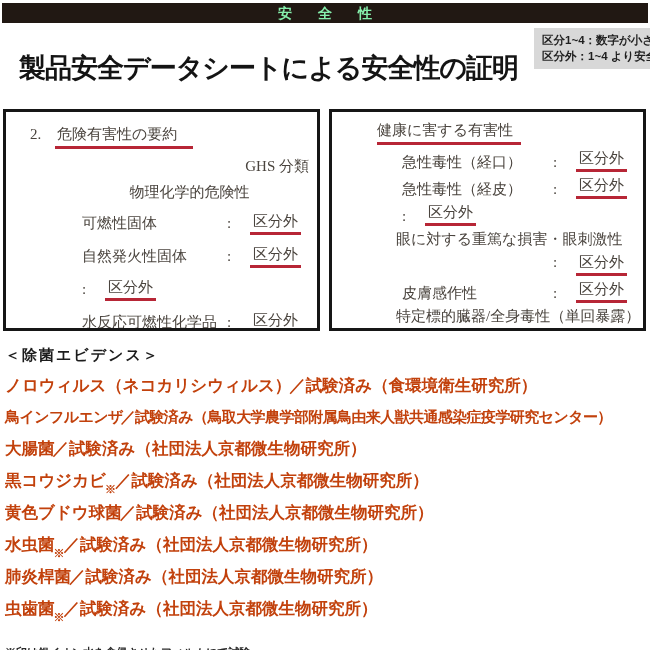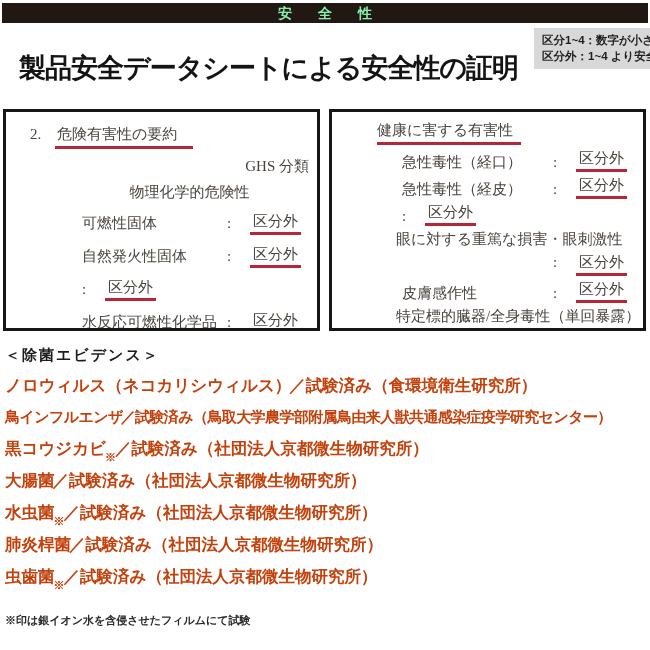--- a/index.html
+++ b/index.html
@@ -158,24 +158,27 @@
   <div class="evidence">
     <div class="ev-heading">＜除菌エビデンス＞</div>
 
     <div class="ev-item">
       <span>ノロウィルス（ネコカリシウィルス）</span><span class="mark"></span><span>／試験済み（食環境衛生研究所）</span>
     </div>
     <div class="ev-item condensed">
       <span>鳥インフルエンザ</span><span class="mark"></span><span>／試験済み（鳥取大学農学部附属鳥由来人獣共通感染症疫学研究センター）</span>
     </div>
     <div class="ev-item">
+      <span>大腸菌</span><span class="mark"></span><span>／試験済み（社団法人京都微生物研究所）</span>
+    </div>
+    <div class="ev-item">
       <span>黒コウジカビ</span><span class="mark">※</span><span>／試験済み（社団法人京都微生物研究所）</span>
     </div>
     <div class="ev-item">
-      <span>大腸菌</span><span class="mark"></span><span>／試験済み（社団法人京都微生物研究所）</span>
+      <span>黄色ブドウ球菌</span><span class="mark"></span><span>／試験済み（社団法人京都微生物研究所）</span>
     </div>
     <div class="ev-item">
       <span>水虫菌</span><span class="mark">※</span><span>／試験済み（社団法人京都微生物研究所）</span>
     </div>
     <div class="ev-item">
       <span>肺炎桿菌</span><span class="mark"></span><span>／試験済み（社団法人京都微生物研究所）</span>
     </div>
     <div class="ev-item">
       <span>虫歯菌</span><span class="mark">※</span><span>／試験済み（社団法人京都微生物研究所）</span>
     </div>

